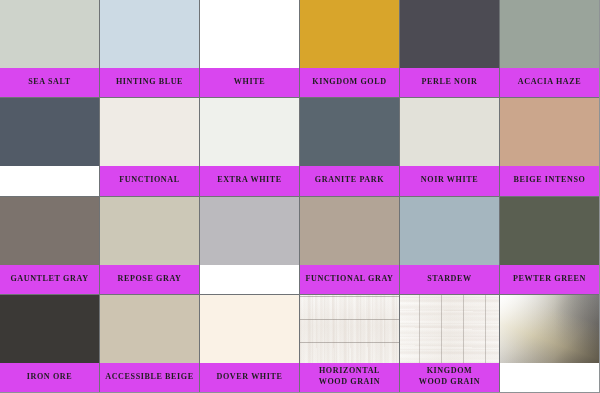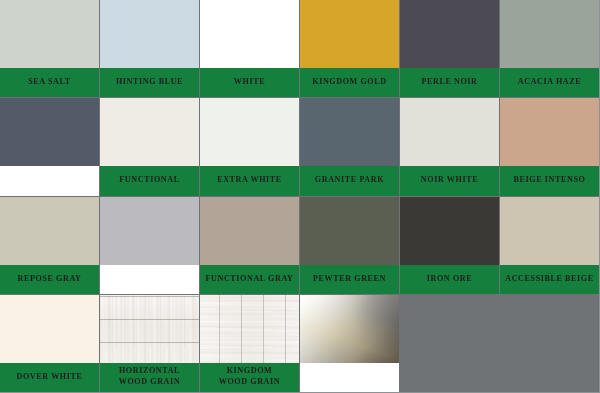--- a/index.html
+++ b/index.html
@@ -42,21 +42,21 @@
     position: relative;
     box-sizing: border-box;
   }
 
   .swatch-label {
     flex: 1 1 auto;
     display: flex;
     align-items: center;
     justify-content: center;
     text-align: center;
-    background: #15803d;
+    background: #d946ef;
     color: #1d1d1d;
     font-size: 8.1px;
     letter-spacing: 0.6px;
     line-height: 1.35;
     font-weight: 700;
     padding: 0 2px;
     box-sizing: border-box;
     white-space: pre-line;
   }
 
@@ -178,29 +178,37 @@
     </div>
     <div class="swatch-cell">
       <div class="swatch-color" style="background-color: rgb(226, 225, 217);"></div>
       <div class="swatch-label">NOIR WHITE</div>
     </div>
     <div class="swatch-cell">
       <div class="swatch-color" style="background-color: rgb(203, 166, 140);"></div>
       <div class="swatch-label">BEIGE INTENSO</div>
     </div>
     <div class="swatch-cell">
+      <div class="swatch-color" style="background-color: rgb(124, 115, 109);"></div>
+      <div class="swatch-label">GAUNTLET GRAY</div>
+    </div>
+    <div class="swatch-cell">
       <div class="swatch-color" style="background-color: rgb(204, 200, 183);"></div>
       <div class="swatch-label">REPOSE GRAY</div>
     </div>
     <div class="swatch-cell">
       <div class="swatch-color" style="background-color: rgb(187, 186, 190);"></div>
     </div>
     <div class="swatch-cell">
       <div class="swatch-color" style="background-color: rgb(178, 164, 150);"></div>
       <div class="swatch-label">FUNCTIONAL GRAY</div>
+    </div>
+    <div class="swatch-cell">
+      <div class="swatch-color" style="background-color: rgb(165, 182, 191);"></div>
+      <div class="swatch-label">STARDEW</div>
     </div>
     <div class="swatch-cell">
       <div class="swatch-color" style="background-color: rgb(90, 95, 81);"></div>
       <div class="swatch-label">PEWTER GREEN</div>
     </div>
     <div class="swatch-cell">
       <div class="swatch-color" style="background-color: rgb(59, 57, 54);"></div>
       <div class="swatch-label">IRON ORE</div>
     </div>
     <div class="swatch-cell">

